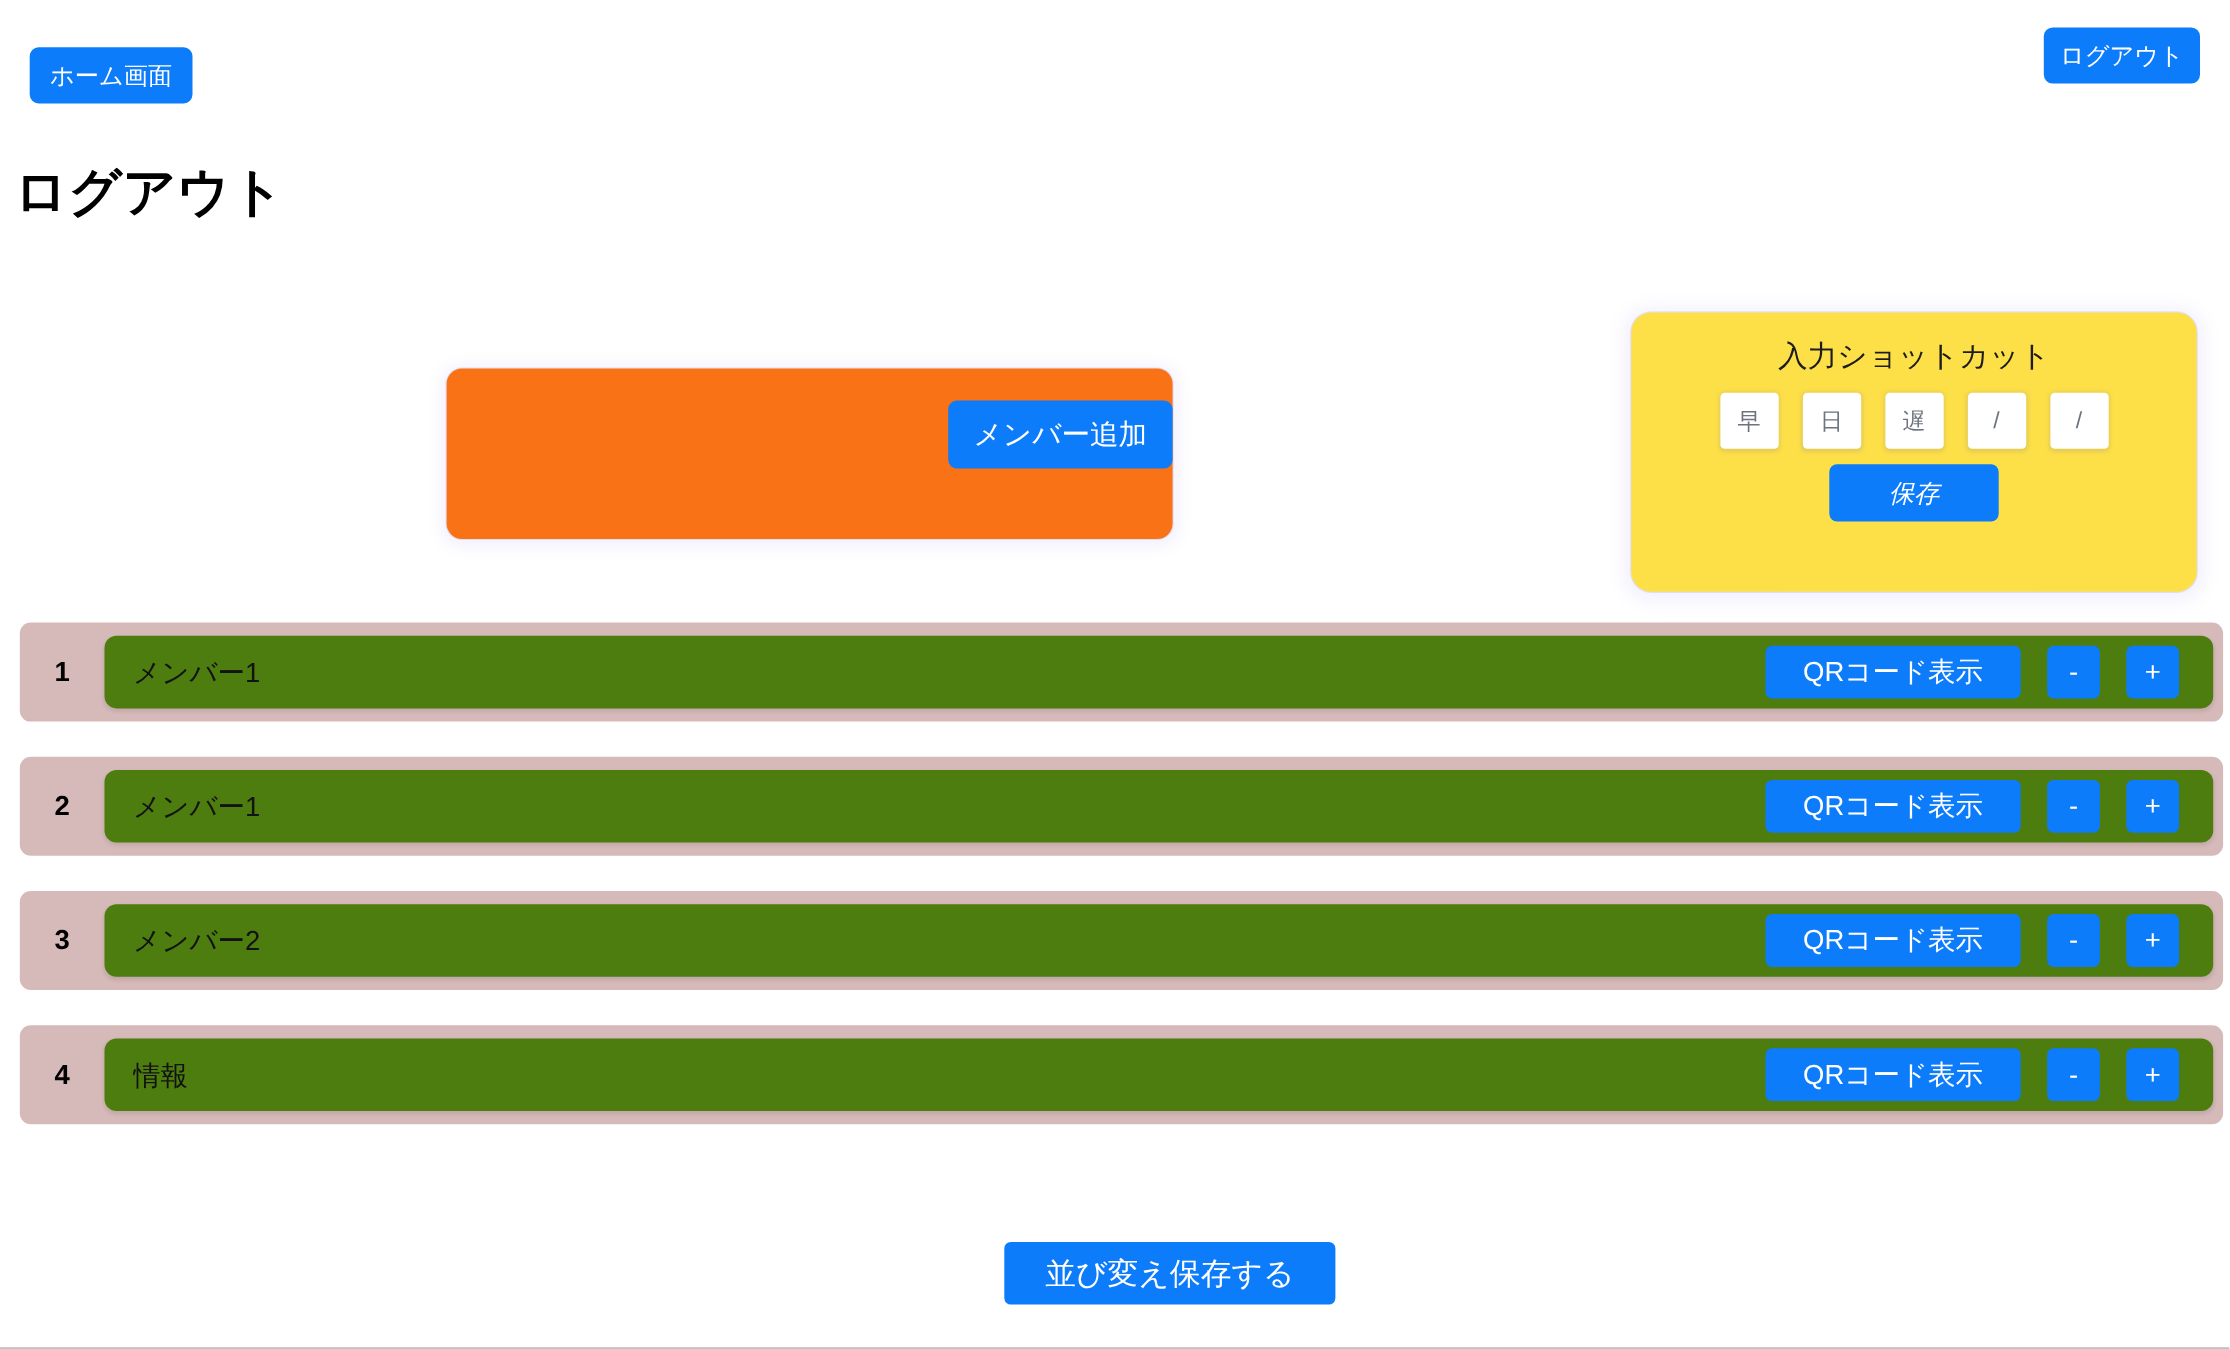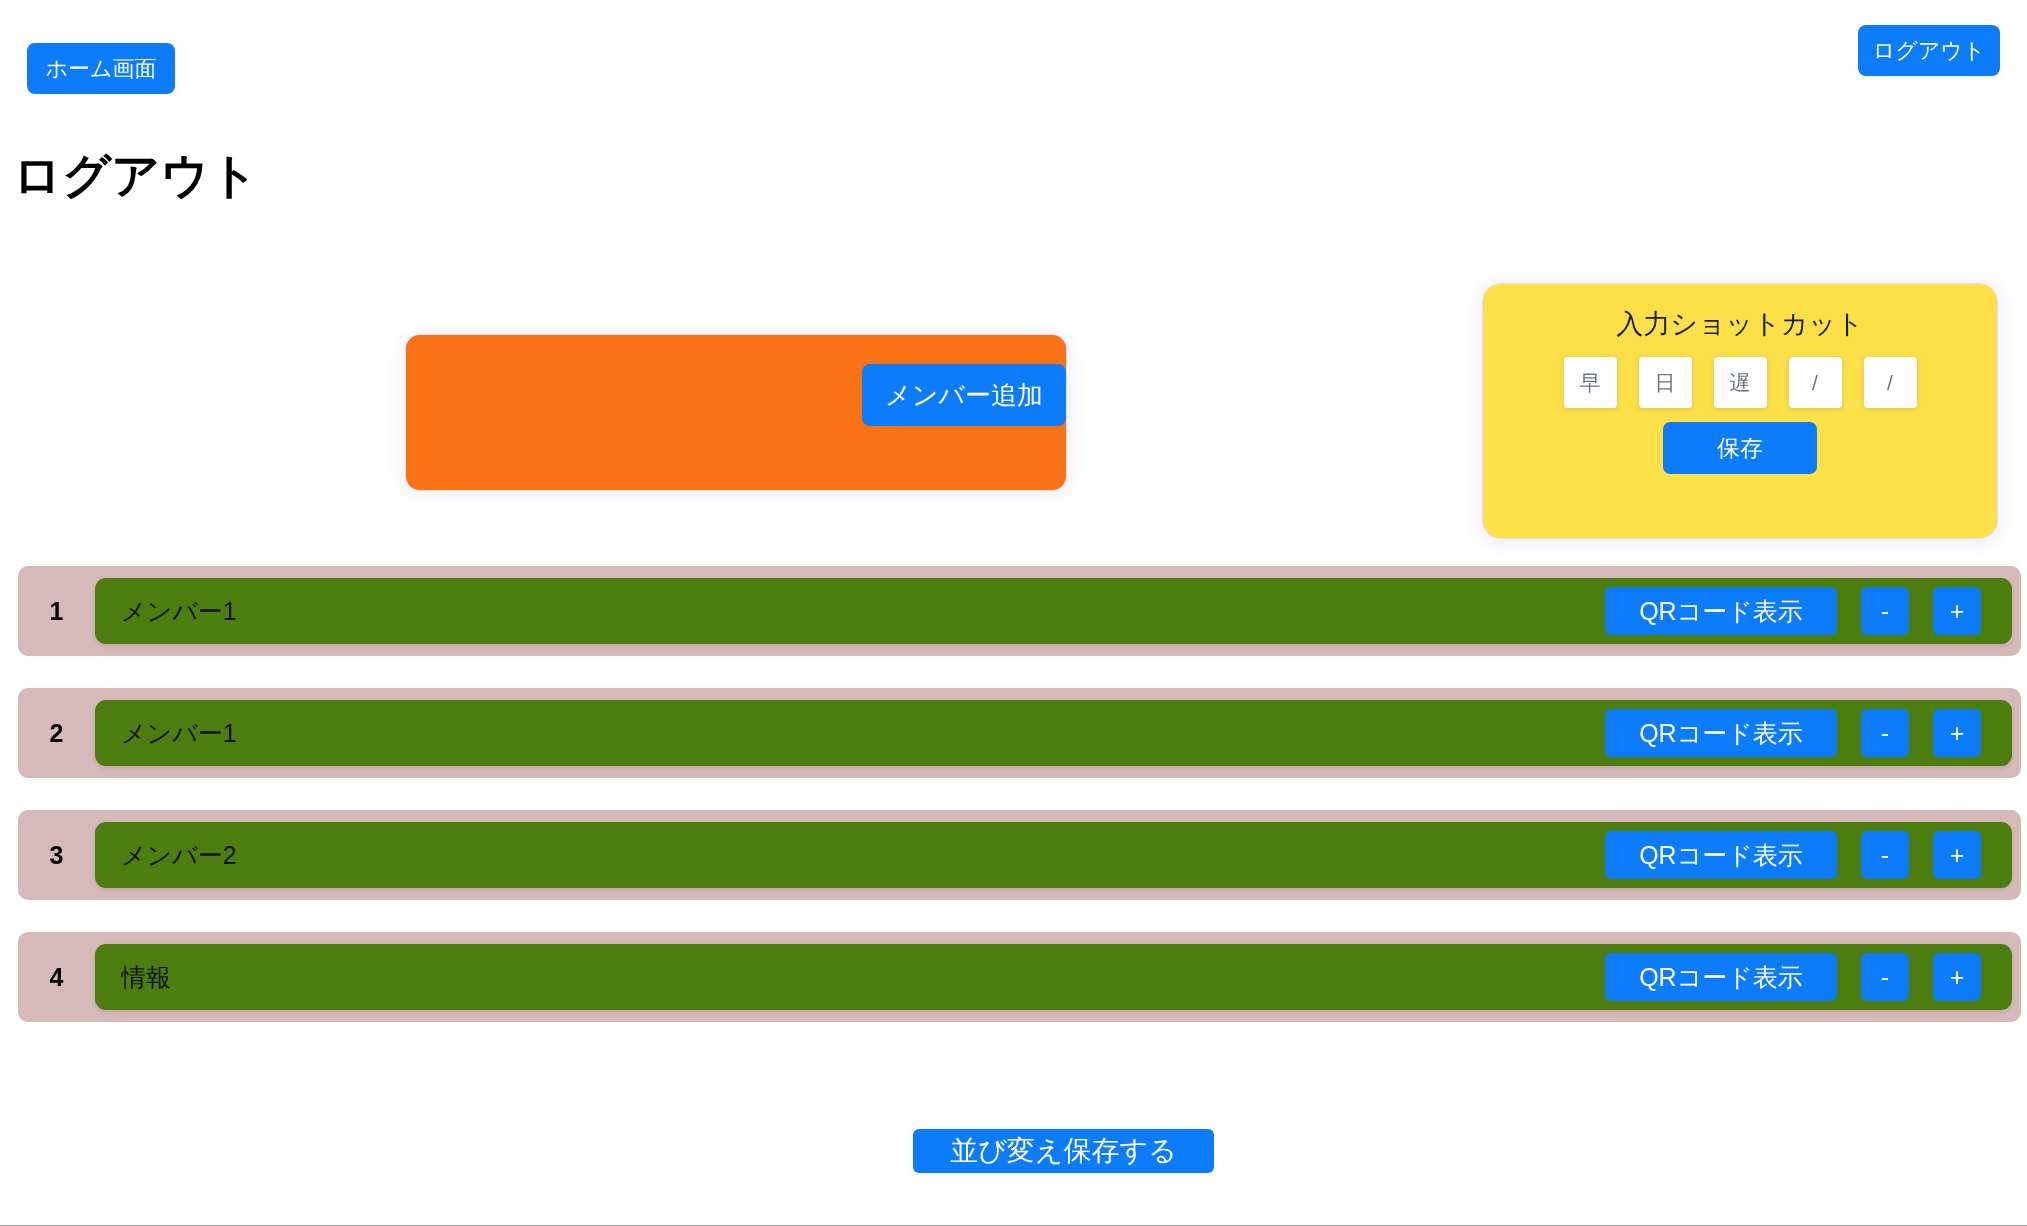--- a/index.html
+++ b/index.html
@@ -133,20 +133,21 @@
     outline: none;
     padding: 0;
   }
   .shortcut-inputs input::placeholder { color: #6d7480; opacity: 1; }
   .shortcut-save-btn {
     margin-top: 14px;
     width: 154px;
     height: 52px;
     font-size: 23px;
     border-radius: 7px;
+    font-style: italic;
   }
 
   
   .rows {
     position: absolute;
     left: 18px;
     top: 554px;
     width: 2003px;
   }
   .member-row {
@@ -209,21 +210,21 @@
     font-size: 25px;
     border-radius: 6px;
   }
 
   
   .reorder-save-btn {
     position: absolute;
     left: 913px;
     top: 1117px;
     width: 301px;
-    height: 44px;
+    height: 57px;
     font-size: 28px;
     border-radius: 6px;
   }
   .footer-rule {
     position: absolute;
     left: 0;
     top: 1213px;
     width: 2027px;
     height: 1px;
     background: #9a9a9a;

